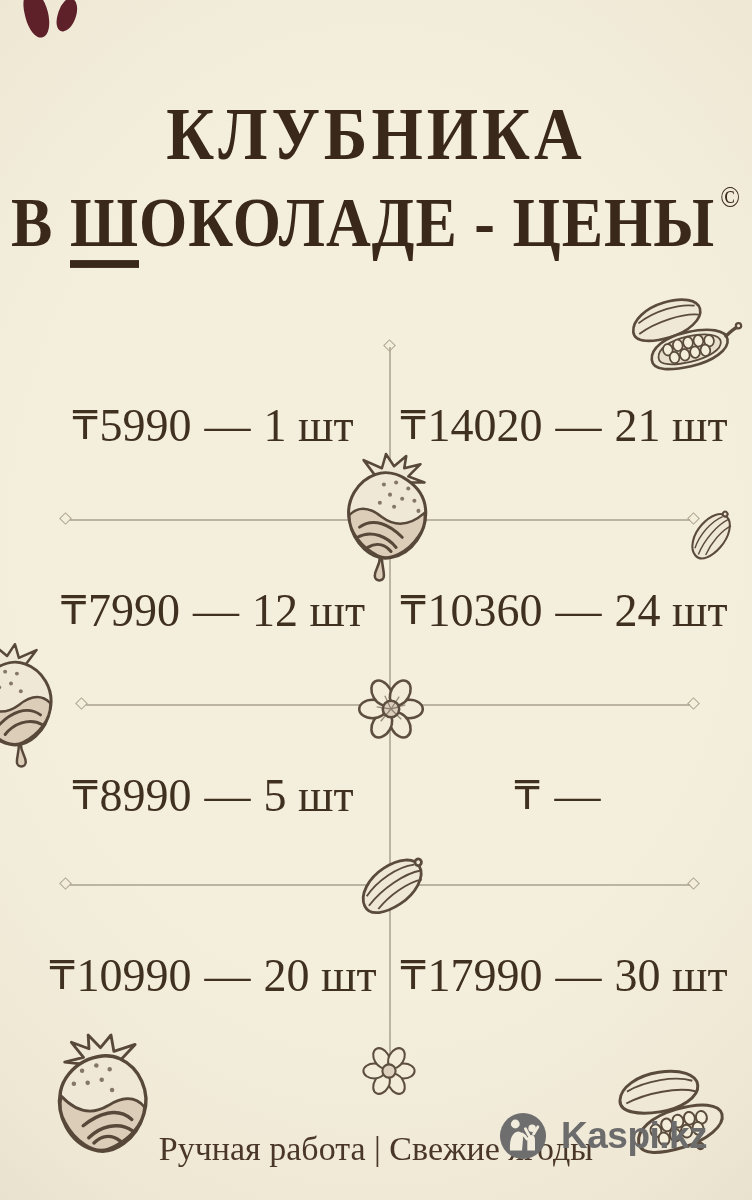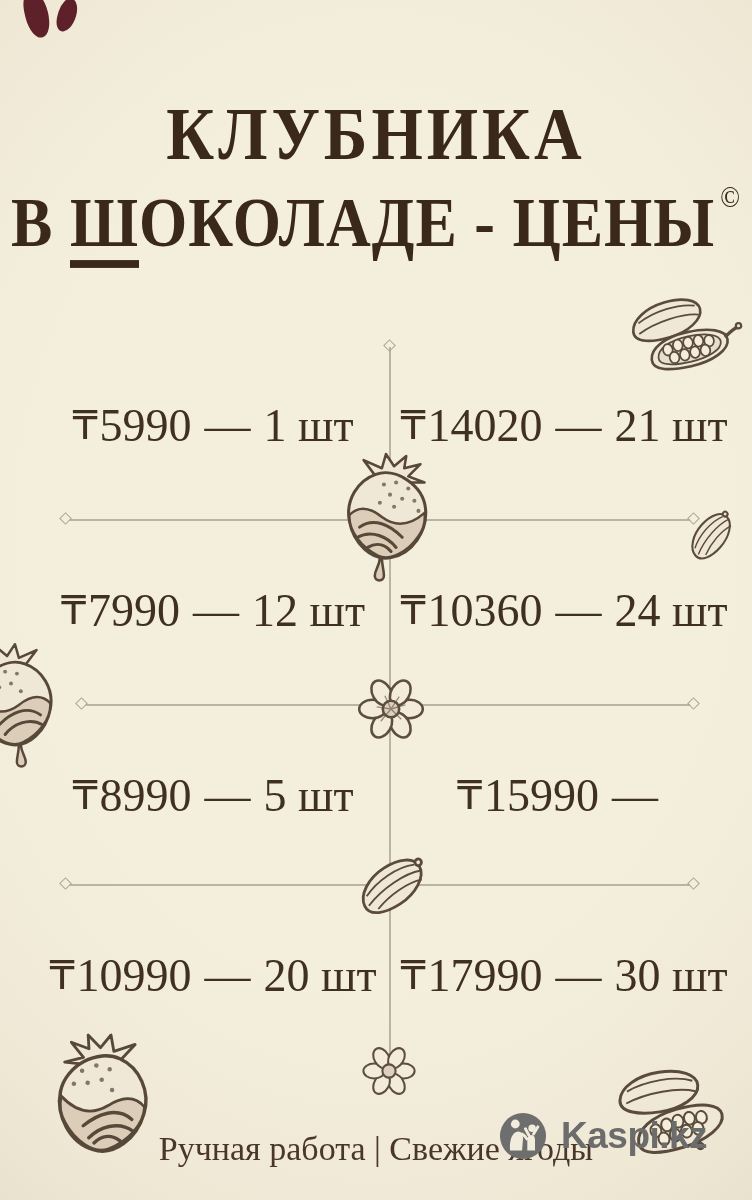--- a/index.html
+++ b/index.html
@@ -98,21 +98,20 @@
   </div>
   <div class="price-row" style="top:763px;">
     <div class="price-cell leftcol">
         <span class="tenge">₸</span>
         <span>8990</span>
         <span class="dash">—</span>
         <span>5 шт</span>
       </div>
     <div class="price-cell">
         <span class="tenge">₸</span>
-        <span>15990</span>
         <span class="dash">—</span>
       </div>
   </div>
   <div class="price-row" style="top:943px;">
     <div class="price-cell leftcol">
         <span class="tenge">₸</span>
         <span>10990</span>
         <span class="dash">—</span>
         <span>20 шт</span>
       </div>

